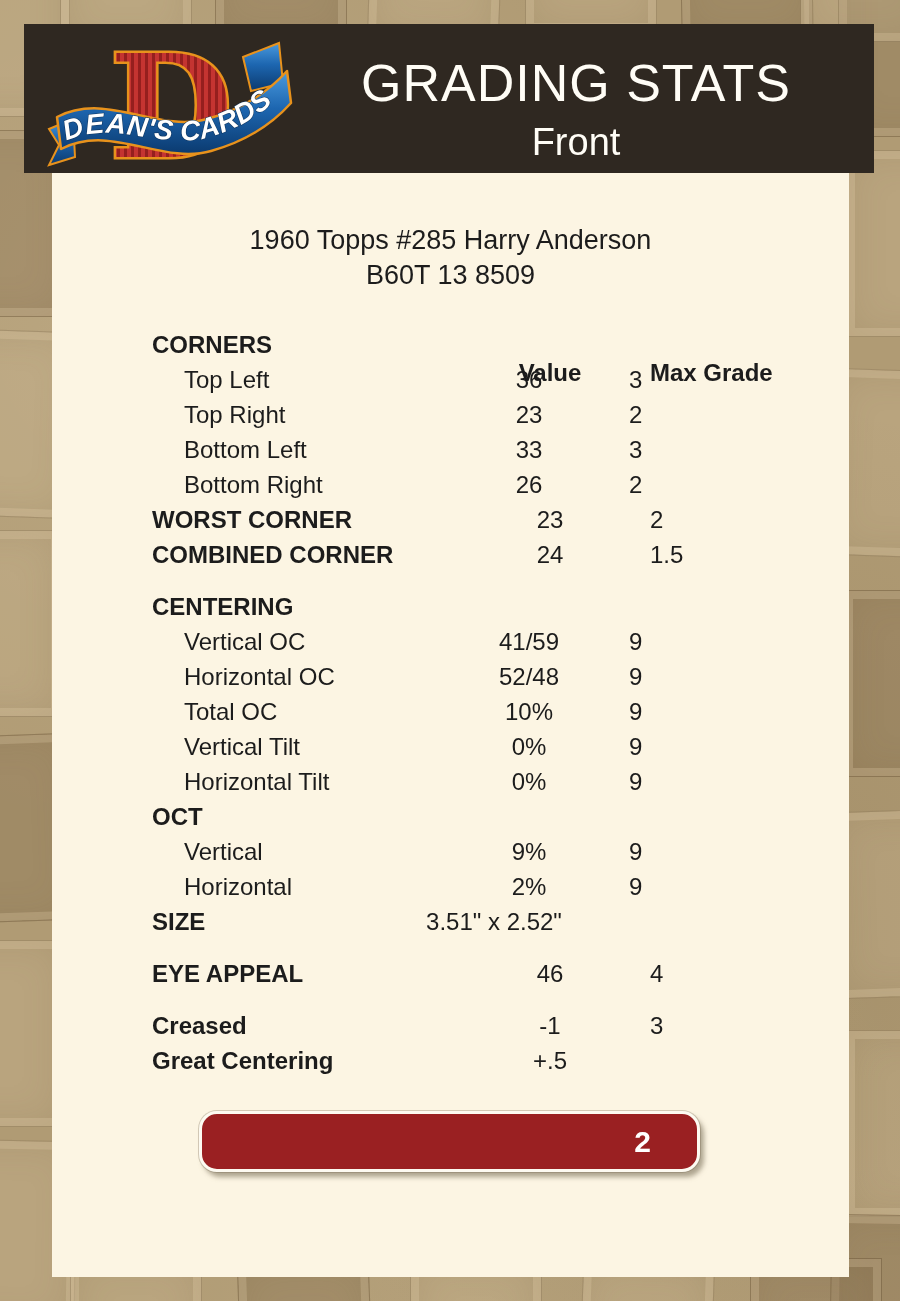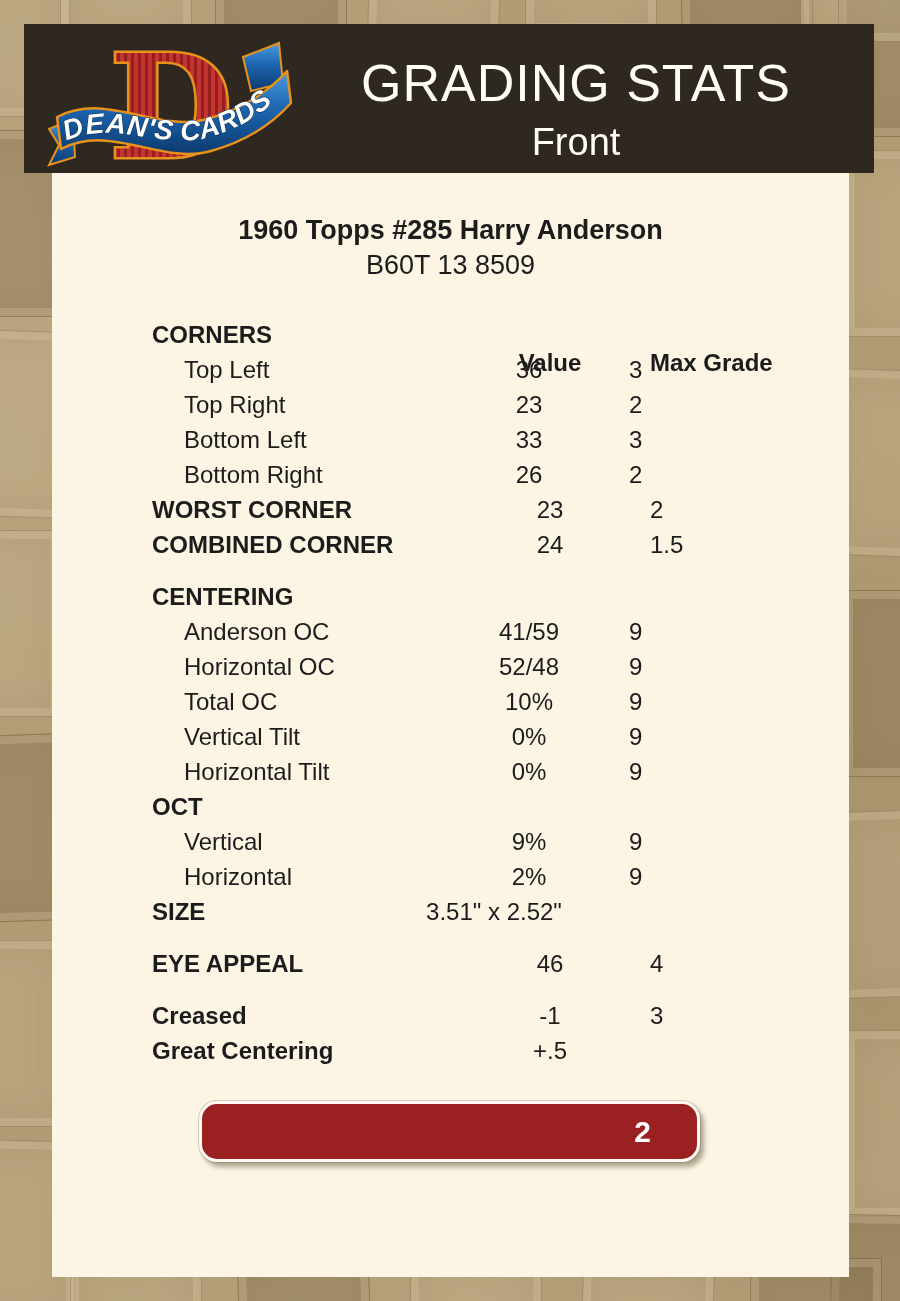--- a/index.html
+++ b/index.html
@@ -33,21 +33,21 @@
   .logo-wrap { position:absolute; left:23px; top:9px; width:248px; height:138px; }
   .header-text { position:absolute; left:254px; top:30px; right:0; text-align:center; color:#fffdf6; }
   .header-title { font-size:52px; line-height:58px; font-weight:normal; letter-spacing:1px; }
   .header-subtitle { font-size:38px; line-height:42px; margin-top:9px; }
 
   
   .panel {
     position:absolute; left:52px; top:173px; width:797px; height:1104px;
     background:#fcf5e3; color:#1c1c1c;
   }
-  .card-title { margin-top:40px; text-align:center; font-size:27px; line-height:35px; font-weight:bold; }
+  .card-title { margin-top:50px; text-align:center; font-size:27px; line-height:35px; font-weight:normal; }
   .card-id    { text-align:center; font-size:27px; line-height:35px; }
 
   .grade-table { margin-top:34px; }
   .row { display:flex; height:35px; line-height:35px; font-size:24px; }
   .cell-label { width:298px; padding-left:100px; white-space:nowrap; }
   .row.item .cell-label { width:245px; padding-left:106px;margin-left:26px; }
   .cell-value { width:200px; text-align:center; }
   .cell-max   { width:150px; text-align:left; }
   .row.section .cell-label { font-weight:bold; }
   .row.header-row .cell-value, .row.header-row .cell-max { font-weight:bold;margin-top:28px; }
@@ -179,21 +179,21 @@
     <span class="cell-value">24</span>
     <span class="cell-max">1.5</span>
   </div>
         <div class="spacer-row"></div>
         <div class="row section">
     <span class="cell-label">CENTERING</span>
     <span class="cell-value"></span>
     <span class="cell-max"></span>
   </div>
         <div class="row item">
-    <span class="cell-label">Anderson OC</span>
+    <span class="cell-label">Vertical OC</span>
     <span class="cell-value">41/59</span>
     <span class="cell-max">9</span>
   </div>
         <div class="row item">
     <span class="cell-label">Horizontal OC</span>
     <span class="cell-value">52/48</span>
     <span class="cell-max">9</span>
   </div>
         <div class="row item">
     <span class="cell-label">Total OC</span>

